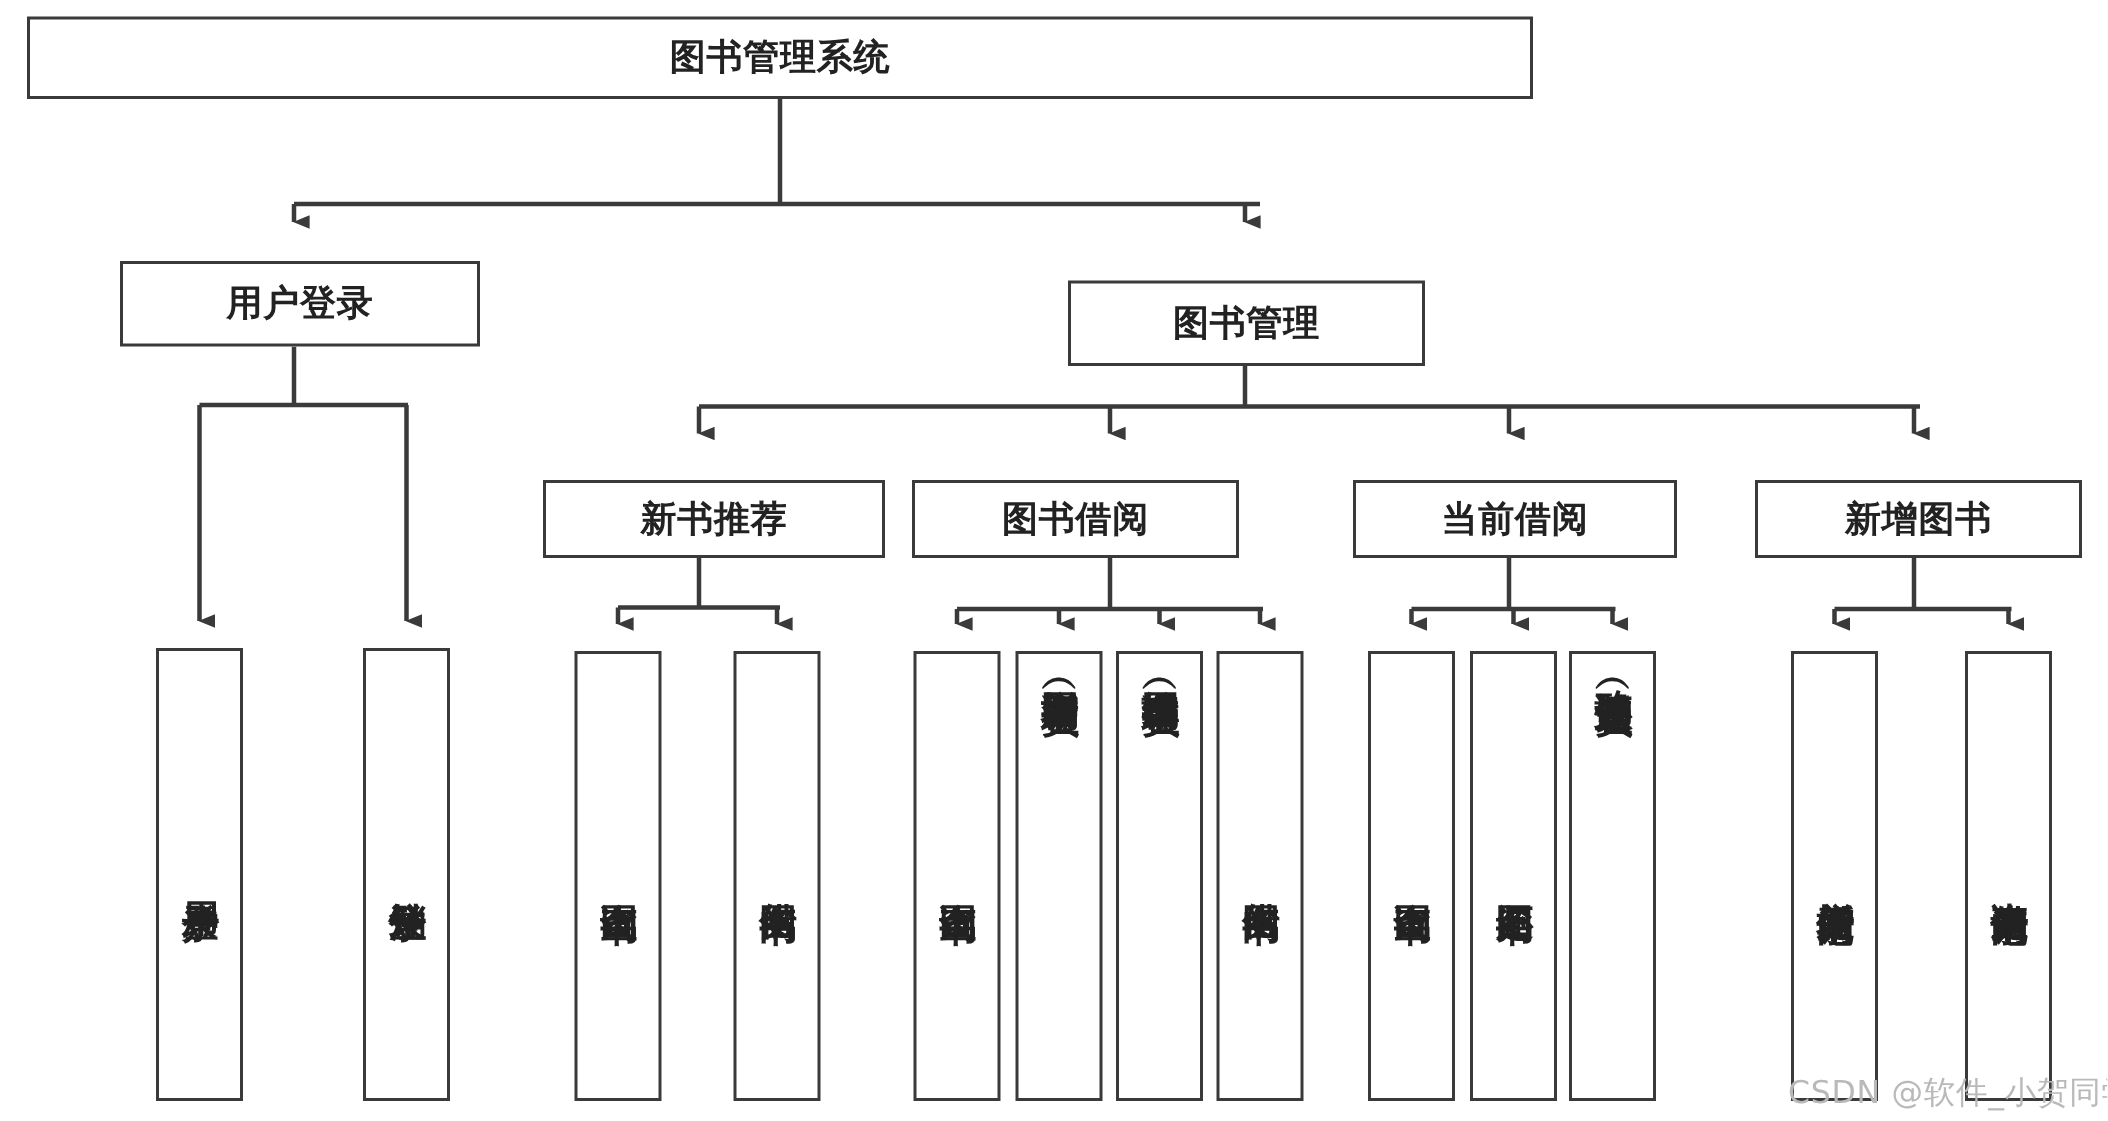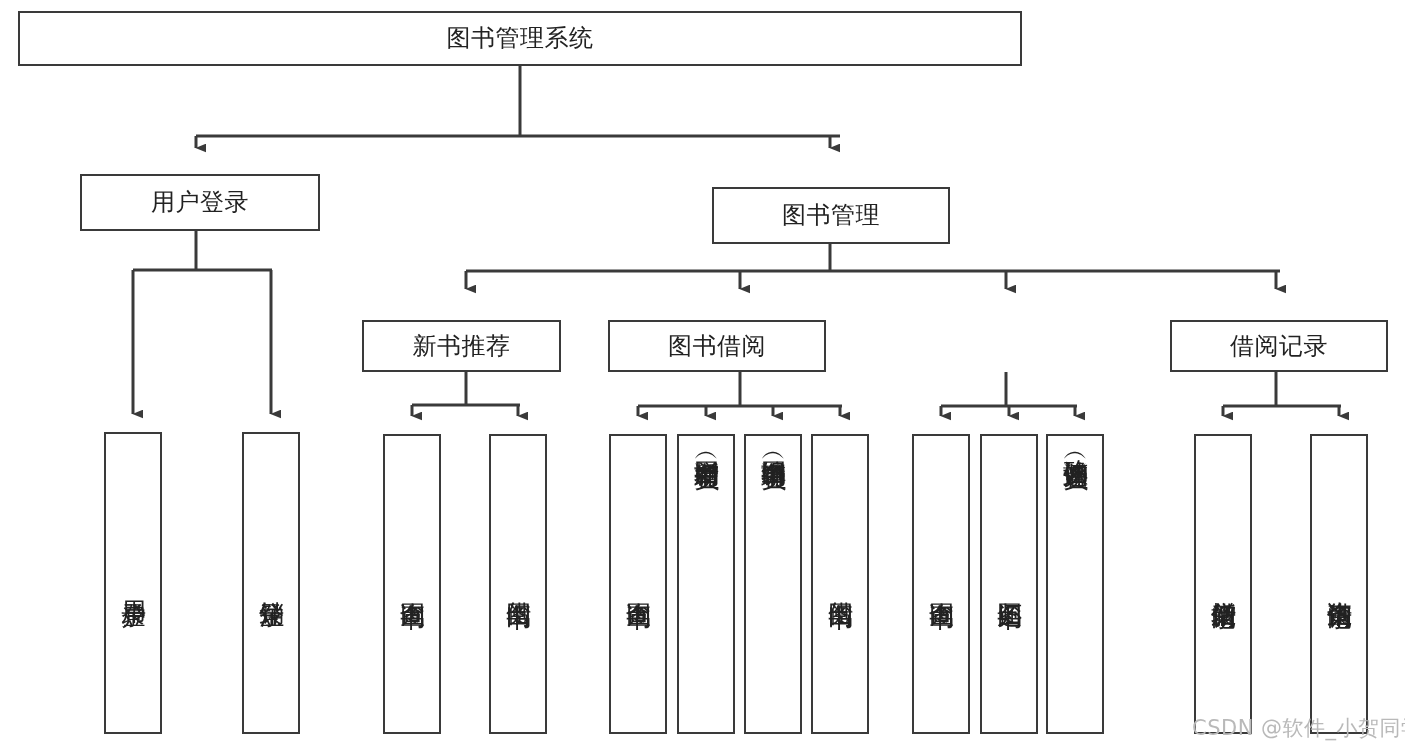--- a/index.html
+++ b/index.html
@@ -55,20 +55,21 @@
   .node.vertical .node-label {
     writing-mode: vertical-rl;
     text-orientation: upright;
     font-size: 25px;
     line-height: 1.06;
     letter-spacing: 1px;
     white-space: nowrap;
   }
   .node-label {
     display: block;
+    font-weight: bold;
   }
   .watermark {
     position: absolute;
     color: #b9b9b9;
     font-size: 21px;
     white-space: nowrap;
     letter-spacing: 0.5px;
     user-select: none;
   }
 </style>
@@ -131,28 +132,31 @@
     <span class="node-label">图书管理系统</span>
   </div>
 
   <div class="node horizontal" style="left:80px; top:174px; width:240px; height:57px;">
     <span class="node-label">用户登录</span>
   </div>
   <div class="node horizontal" style="left:712px; top:187px; width:238px; height:57px;">
     <span class="node-label">图书管理</span>
   </div>
 
-  <div class="node horizontal" style="left:362px; top:320px; width:199px; height:52px;">
+  <div class="node horizontal" style="left:362px; top:320px; width:228px; height:52px;">
     <span class="node-label">新书推荐</span>
   </div>
   <div class="node horizontal" style="left:608px; top:320px; width:218px; height:52px;">
     <span class="node-label">图书借阅</span>
   </div>
+  <div class="node horizontal" style="left:902px; top:320px; width:216px; height:52px;">
+    <span class="node-label">当前借阅</span>
+  </div>
   <div class="node horizontal" style="left:1170px; top:320px; width:218px; height:52px;">
-    <span class="node-label">借阅记录</span>
+    <span class="node-label">新增图书</span>
   </div>
 
   <div class="node vertical centered" style="left:104px; top:432px; width:58px; height:302px;">
     <span class="node-label">用户登录</span>
   </div>
   <div class="node vertical centered" style="left:242px; top:432px; width:58px; height:302px;">
     <span class="node-label">注销登录</span>
   </div>
 
   <div class="node vertical centered" style="left:383px; top:434px; width:58px; height:300px;">

